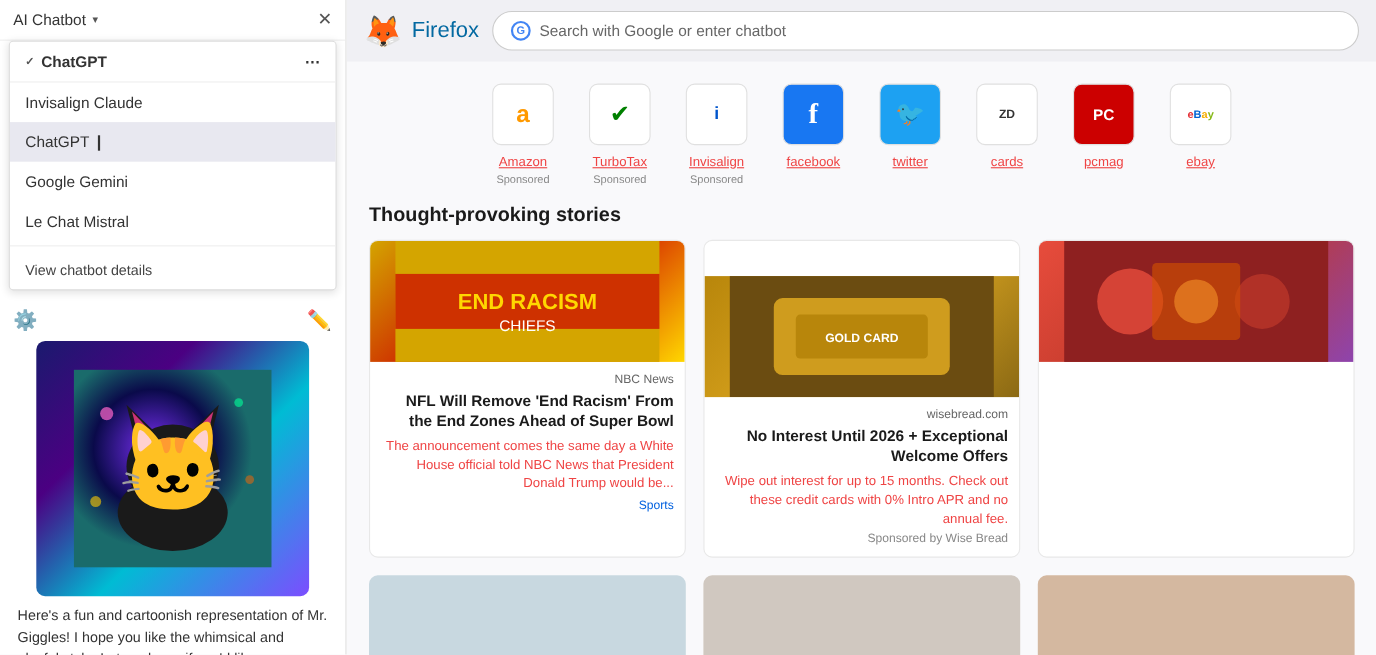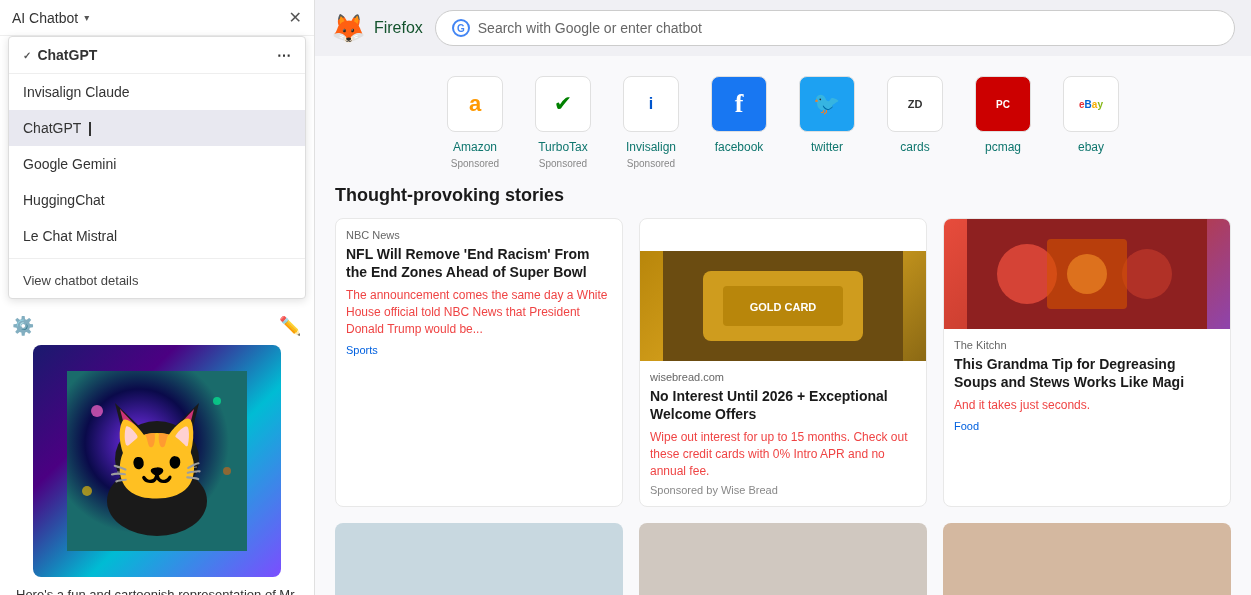--- a/index.html
+++ b/index.html
@@ -153,23 +153,23 @@
       display: flex;
       align-items: center;
       gap: 8px;
     }
 
     .firefox-icon {
       font-size: 28px;
     }
 
     .firefox-text {
-      font-size: 16px;
+      font-size: 20px;
       font-weight: 500;
-      color: #14532d;
+      color: #0369a1;
     }
 
     .search-bar {
       flex: 1;
       background: #fff;
       border: 1px solid #ccc;
       border-radius: 20px;
       padding: 8px 16px;
       display: flex;
       align-items: center;
@@ -215,22 +215,23 @@
       display: flex;
       align-items: center;
       justify-content: center;
       background: #fff;
       border: 1px solid #e0e0e0;
       font-size: 24px;
     }
 
     .shortcut-label {
       font-size: 12px;
-      color: #0f766e;
+      color: #ef4444;
       text-align: center;
+      text-decoration: underline;
     }
 
     .shortcut-sublabel {
       font-size: 10px;
       color: #888;
       text-align: left;
       margin-top: -4px;
     }
 
     
@@ -263,20 +264,21 @@
       width: 100%;
       height: 110px;
       display: flex;
       align-items: center;
       justify-content: center;
       font-size: 32px;
     }
 
     .story-content {
       padding: 10px;
+      text-align: right;
     }
 
     .story-source {
       font-size: 11px;
       color: #666;
       margin-bottom: 4px;
     }
 
     .story-headline {
       font-size: 14px;
@@ -357,23 +359,20 @@
 
     <div class="dropdown-item">
       <span>Invisalign Claude</span>
     </div>
     <div class="dropdown-item active">
       <span>ChatGPT</span>
       <span class="cursor-indicator"></span>
     </div>
     <div class="dropdown-item">
       <span>Google Gemini</span>
-    </div>
-    <div class="dropdown-item">
-      <span>HuggingChat</span>
     </div>
     <div class="dropdown-item">
       <span>Le Chat Mistral</span>
     </div>
 
     <div class="dropdown-divider"></div>
     <div class="dropdown-link">View chatbot details</div>
   </div>
 
   <div style="display:flex; align-items:center; justify-content:space-between; padding: 8px 12px; margin-top: 8px;">
@@ -486,21 +485,21 @@
 
     <div class="shortcut-item">
       <div class="shortcut-icon icon-zdnet">
         <span style="font-size:11px; font-weight:bold; color:#333;">ZD</span>
       </div>
       <span class="shortcut-label">cards</span>
     </div>
 
     <div class="shortcut-item">
       <div class="shortcut-icon icon-pcmag">
-        <span style="font-size:10px; font-weight:bold; color:white;">PC</span>
+        <span style="font-size:14px; font-weight:bold; color:white;">PC</span>
       </div>
       <span class="shortcut-label">pcmag</span>
     </div>
 
     <div class="shortcut-item">
       <div class="shortcut-icon icon-ebay">
         <span style="font-size:10px; font-weight:bold; color:#e43137;">e</span>
           <span style="font-size:10px; font-weight:bold; color:#0064d3;">B</span>
           <span style="font-size:10px; font-weight:bold; color:#f5af02;">a</span>
           <span style="font-size:10px; font-weight:bold; color:#86b817;">y</span>
@@ -509,20 +508,28 @@
     </div>
 
   </div>
 
   <div class="stories-section">
     <h2 class="stories-title">Thought-provoking stories</h2>
 
     <div class="stories-grid">
 
       <div class="story-card">
+        <div class="story-image-placeholder story-img-1">
+          <svg width="100%" height="110" viewBox="0 0 240 110" xmlns="http://www.w3.org/2000/svg">
+            <rect width="240" height="110" fill="#d4a500"></rect>
+            <rect x="0" y="30" width="240" height="50" fill="#cc0000" opacity="0.7"></rect>
+            <text x="120" y="62" text-anchor="middle" fill="#ffd700" font-size="20" font-weight="bold" font-family="Arial">END RACISM</text>
+            <text x="120" y="82" text-anchor="middle" fill="white" font-size="14" font-family="Arial">CHIEFS</text>
+          </svg>
+        </div>
         <div class="story-content">
           <div class="story-source">NBC News</div>
           <div class="story-headline">NFL Will Remove 'End Racism' From the End Zones Ahead of Super Bowl</div>
           <div class="story-excerpt">The announcement comes the same day a White House official told NBC News that President Donald Trump would be...</div>
           <div class="story-tag">Sports</div>
         </div>
       </div>
 
       <div class="story-card">
         <div class="story-image-placeholder story-img-2">
@@ -544,26 +551,20 @@
       <div class="story-card">
         <div class="story-image-placeholder story-img-3">
           <svg width="100%" height="110" viewBox="0 0 240 110" xmlns="http://www.w3.org/2000/svg">
             <rect width="240" height="110" fill="#8e2020"></rect>
             <circle cx="60" cy="55" r="30" fill="#e74c3c" opacity="0.8"></circle>
             <circle cx="180" cy="55" r="25" fill="#c0392b" opacity="0.7"></circle>
             <rect x="80" y="20" width="80" height="70" fill="#d35400" opacity="0.6" rx="4"></rect>
             <circle cx="120" cy="55" r="20" fill="#e67e22" opacity="0.8"></circle>
           </svg>
         </div>
-        <div class="story-content">
-          <div class="story-source">The Kitchn</div>
-          <div class="story-headline">This Grandma Tip for Degreasing Soups and Stews Works Like Magi</div>
-          <div class="story-excerpt">And it takes just seconds.</div>
-          <div class="story-tag">Food</div>
-        </div>
       </div>
 
     </div>
 
     <div class="more-stories">
       <div class="more-story-placeholder" style="background:#c8d8e0;"></div>
       <div class="more-story-placeholder" style="background:#d0c8c0;"></div>
       <div class="more-story-placeholder" style="background:#d4b8a0;"></div>
     </div>
   </div>

